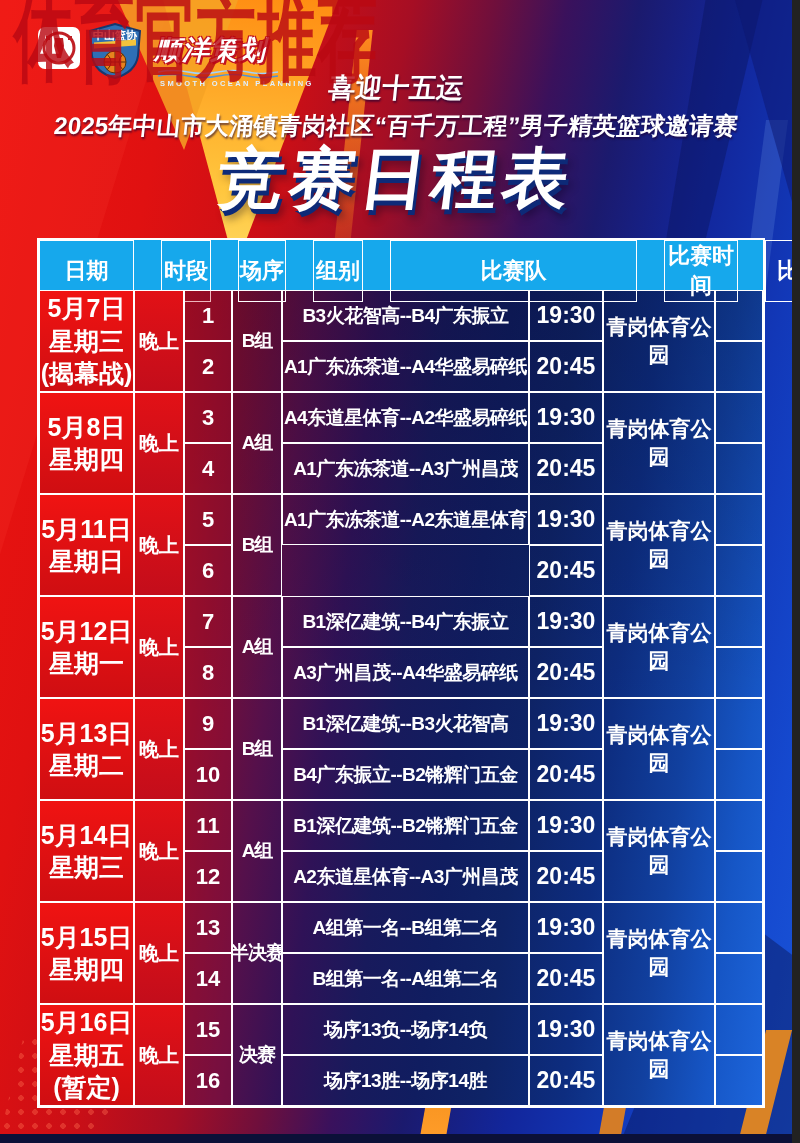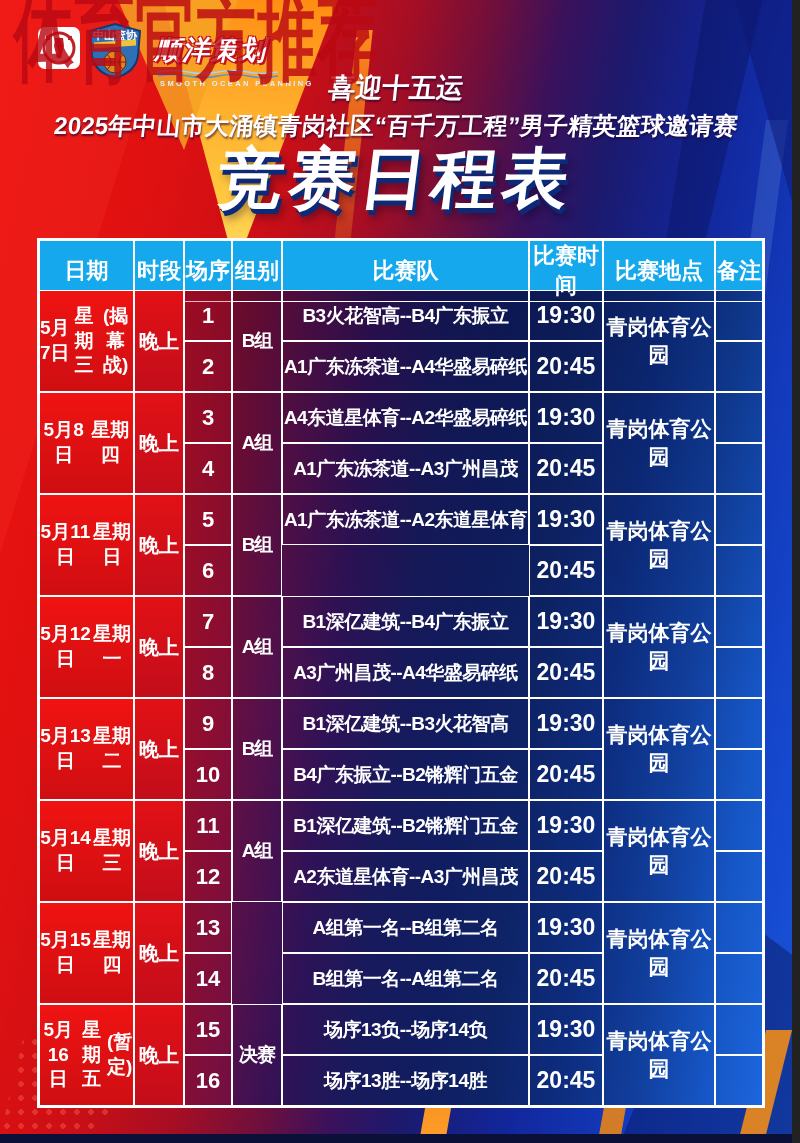--- a/index.html
+++ b/index.html
@@ -48,26 +48,26 @@
   }
 
   .sched{
     position:absolute;left:37px;top:238px;width:724px;z-index:5;
     border:2px solid #fff;
     background:
       linear-gradient(180deg,rgba(0,0,25,.22),rgba(0,0,0,0) 55%),
       linear-gradient(97deg,#e8100e 0%,#d30f14 10%,#b00e20 17%,#7d0e33 26%,#55104b 34%,#2f1257 42%,#181a5c 50%,#101d60 58%,#0e2366 66%,#0d2d80 76%,#11409f 85%,#1656c6 93%,#1d66dc 100%);
   }
   .gridcols{display:grid;grid-template-columns:95px 50px 48px 50px 247px 74px 112px 48px;}
-  .hdr{height:50px;background:#16a8ec;}
+  .hdr{height:50px;background:#16a8ec;gap:27px;}
   .hdr .c{background:transparent;}
   .hc{font-size:22px;font-weight:800;}
   .day{grid-template-rows:51px 51px;}
   .c{border:1px solid #fff;display:flex;align-items:center;justify-content:center;color:#fff;text-align:center;box-sizing:border-box;}
-  .col-date{grid-row:1/3;grid-column:1;flex-direction:row;line-height:1.3;font-size:19px;font-weight:800;
+  .col-date{grid-row:1/3;grid-column:1;flex-direction:column;line-height:1.3;font-size:25px;font-weight:800;
     background:linear-gradient(180deg,#f01312,#cf0e12);}
   .col-period{grid-row:1/3;grid-column:2;font-size:20px;font-weight:800;background:linear-gradient(180deg,#e21116,#c30d1b);}
   .ord{grid-column:3;font-size:22px;font-weight:600;background:rgba(200,12,35,.30);}
   .col-group{grid-row:1/3;grid-column:4;font-size:19px;font-weight:700;letter-spacing:-1px;white-space:nowrap;overflow:hidden;}
   .teams{grid-column:5;font-size:19px;font-weight:600;letter-spacing:-0.5px;white-space:nowrap;overflow:hidden;}
   .time{grid-column:6;font-size:23px;font-weight:600;}
   .venue{grid-row:1/3;grid-column:7;font-size:21px;font-weight:600;}
   .note{grid-column:8;}
   .r1{grid-row:1;} .r2{grid-row:2;}
 </style>
@@ -254,20 +254,21 @@
 
     <div class="gridcols day">
       <div class="c col-date">
         <span>5月15日</span>
         <span>星期四</span>
         <span></span>
       </div>
       <div class="c col-period">晚上</div>
       <div class="c ord r1">13</div>
       <div class="c ord r2">14</div>
+      <div class="c col-group">半决赛</div>
       <div class="c teams r1">A组第一名--B组第二名</div>
       <div class="c teams r2">B组第一名--A组第二名</div>
       <div class="c time r1">19:30</div>
       <div class="c time r2">20:45</div>
       <div class="c venue">青岗体育公园</div>
       <div class="c note r1"></div>
       <div class="c note r2"></div>
     </div>
 
     <div class="gridcols day">

